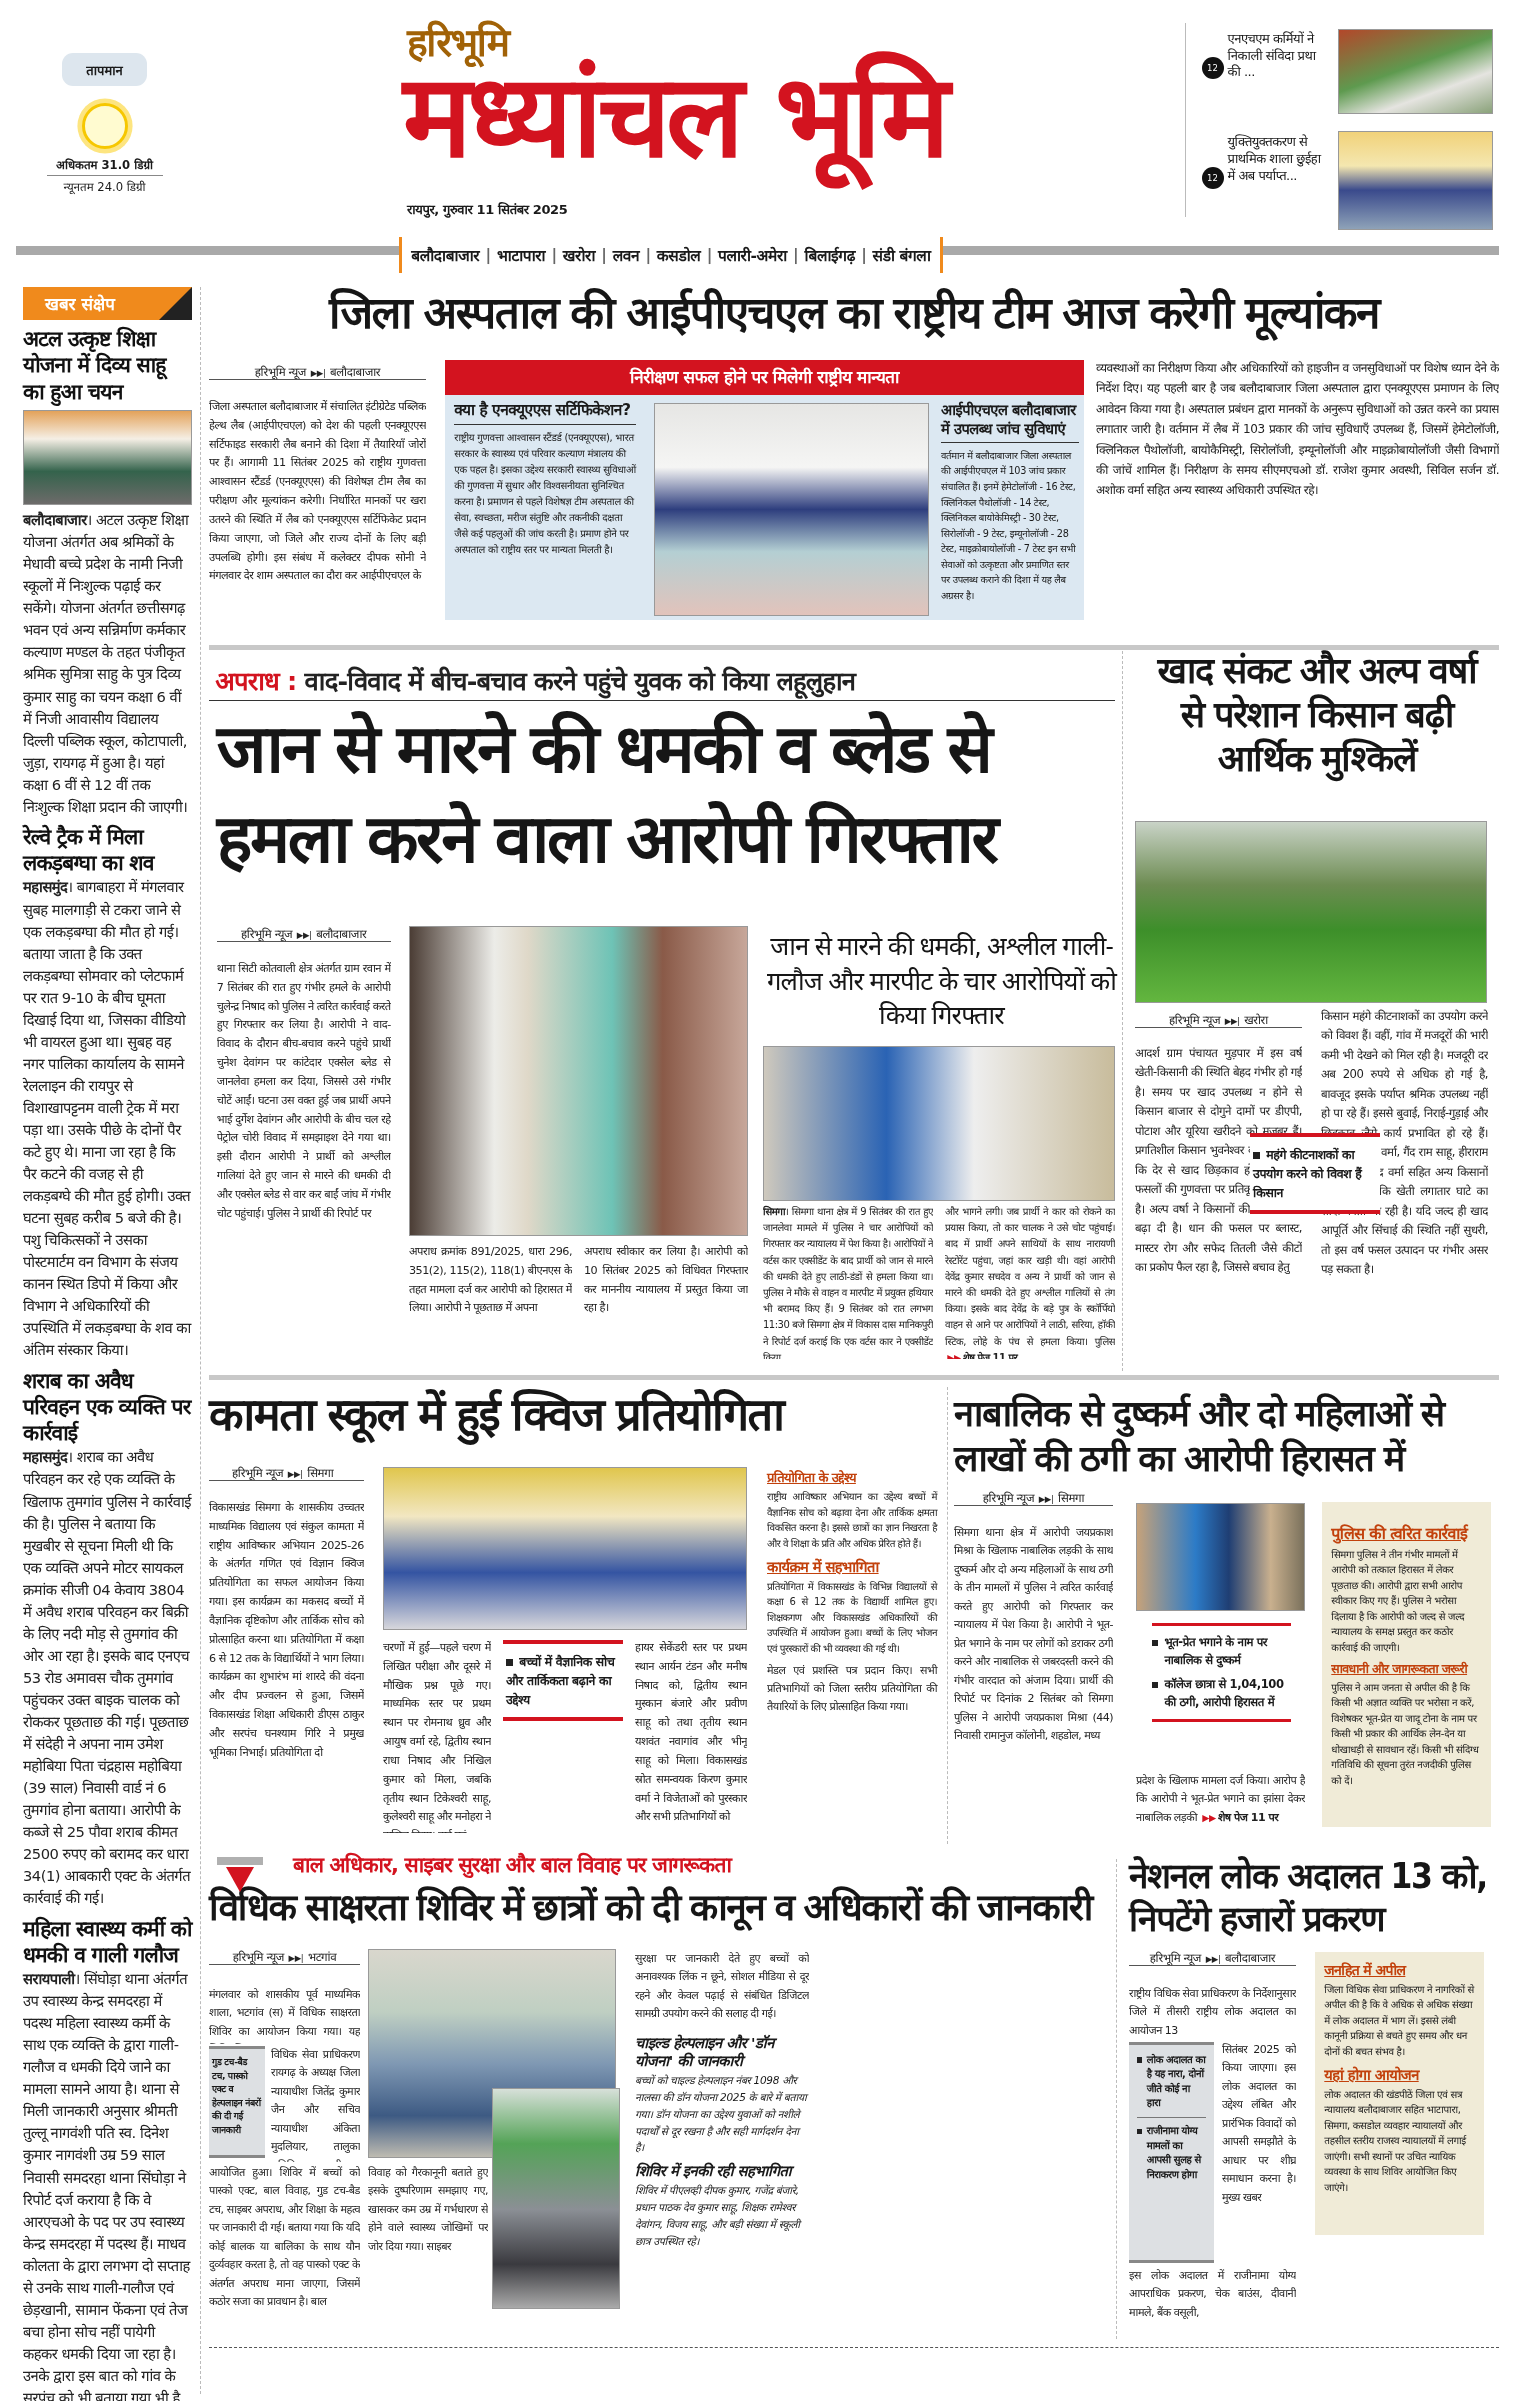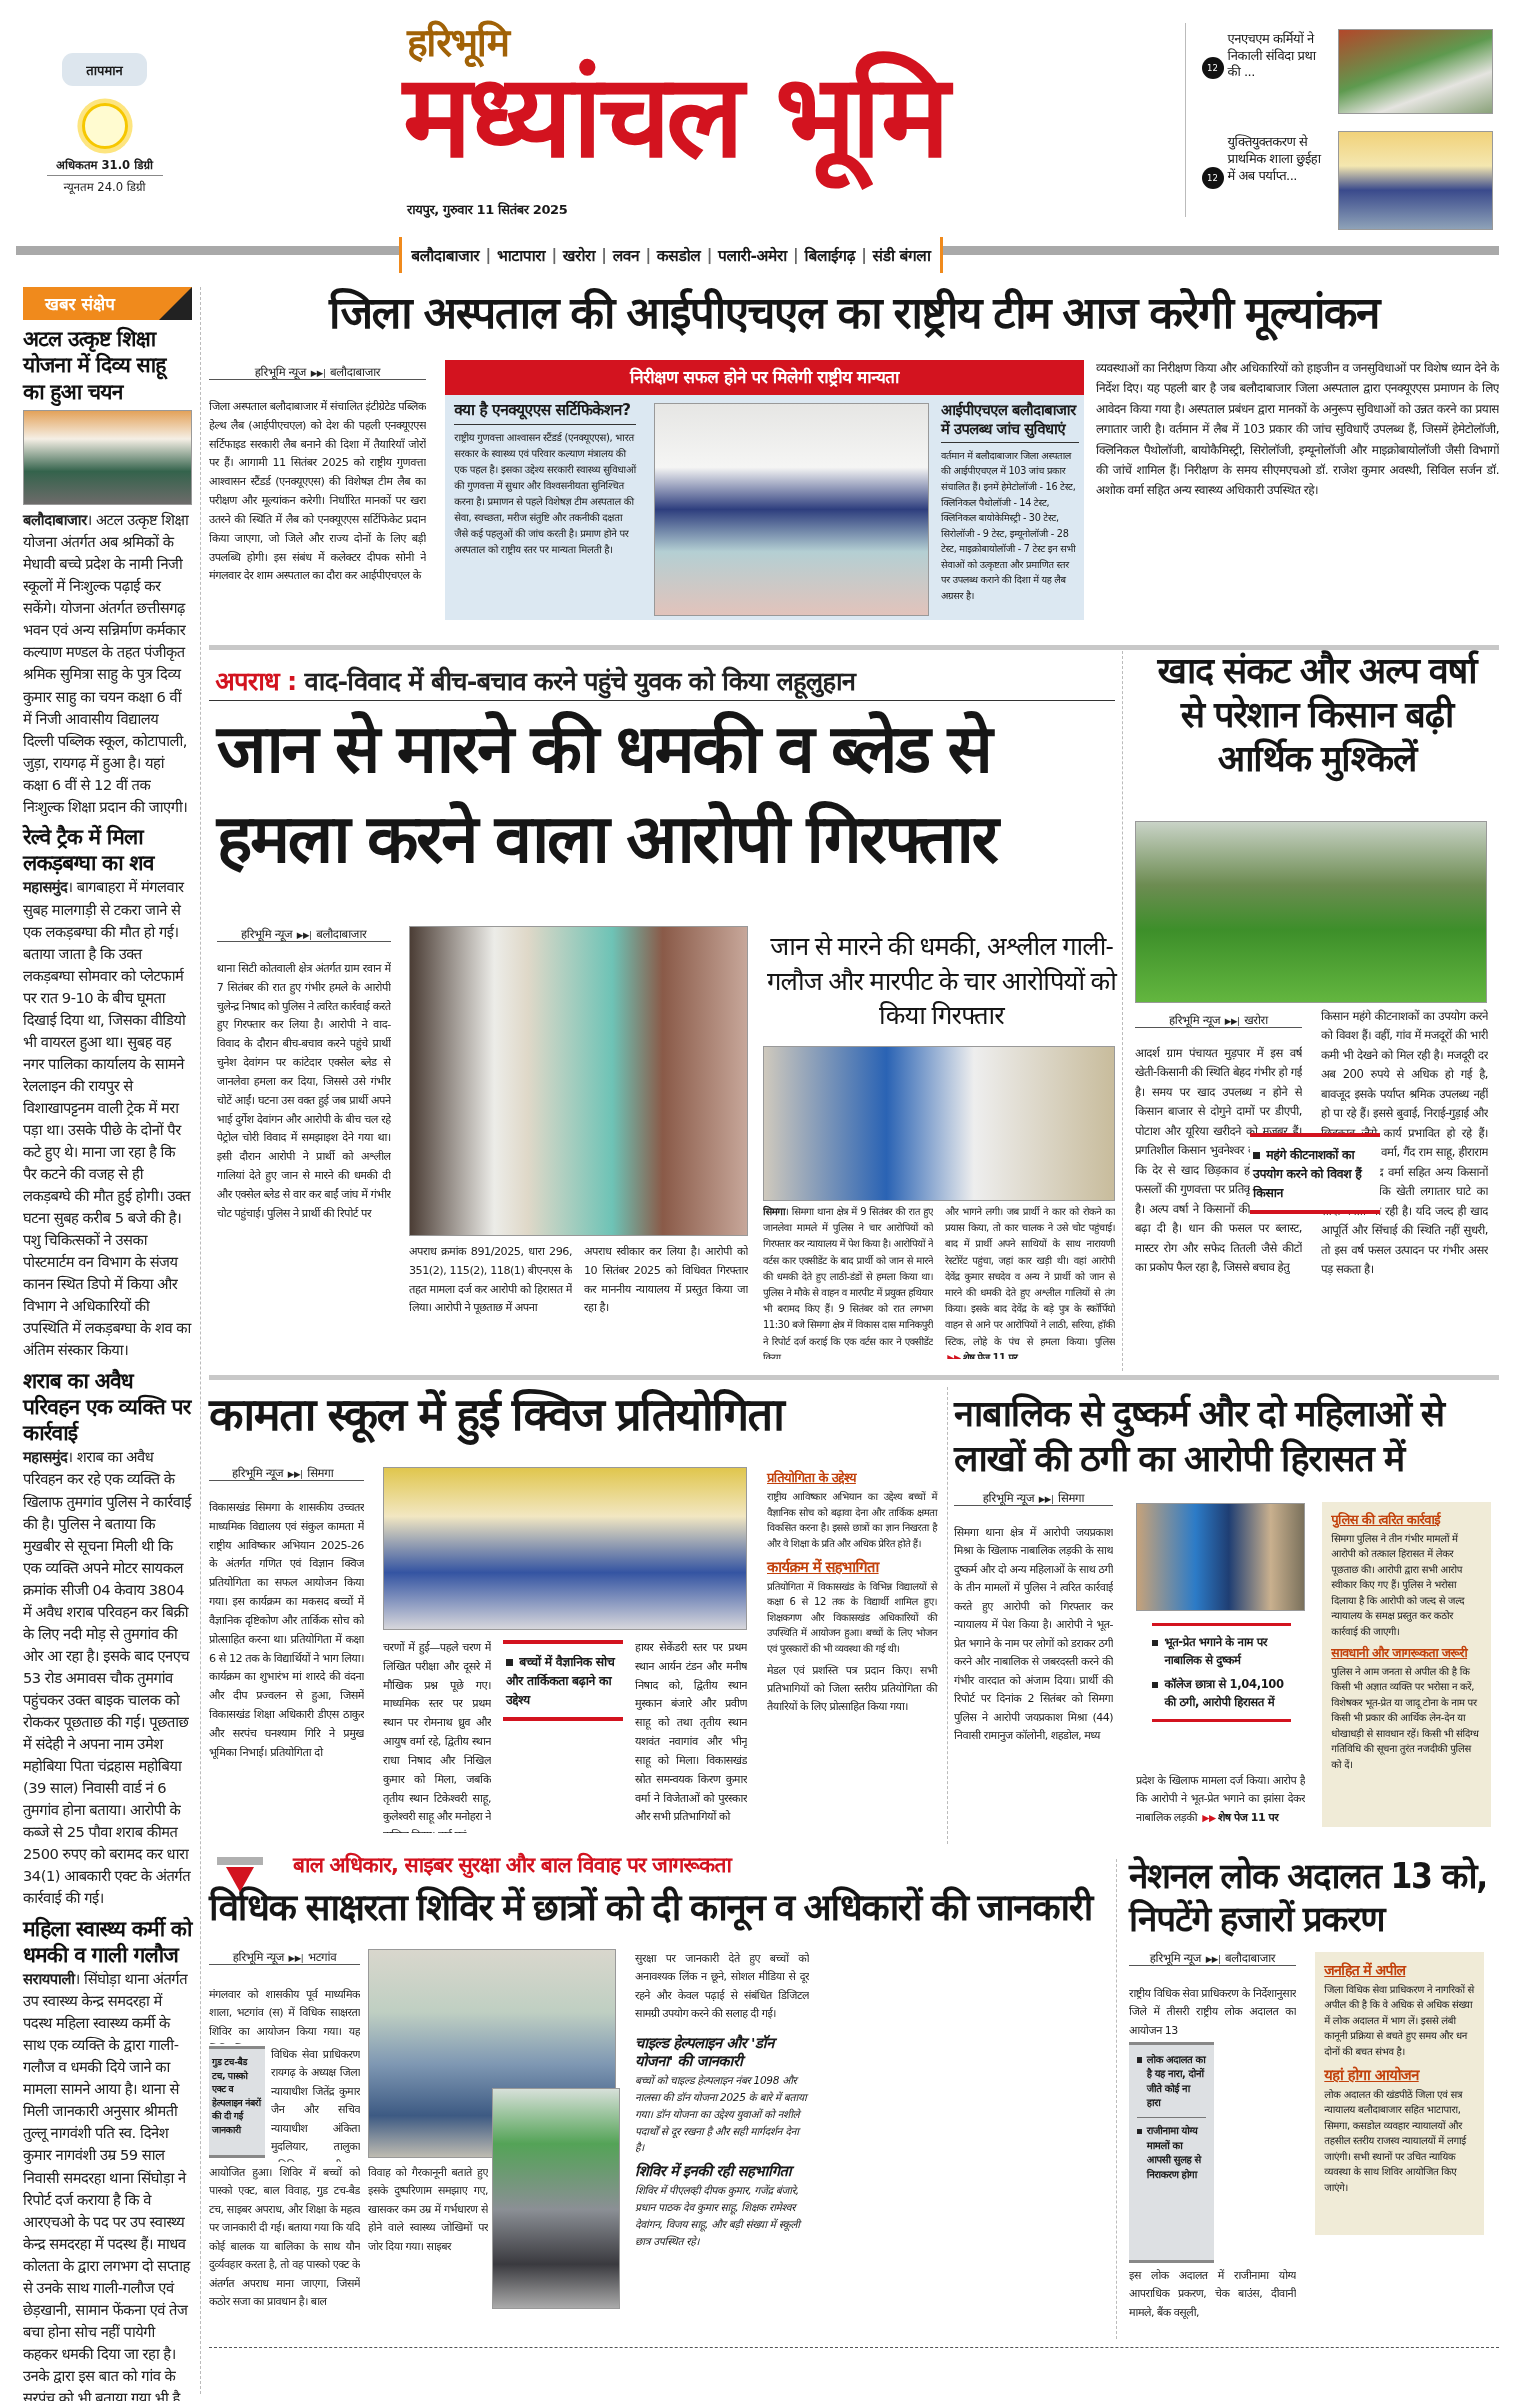--- a/index.html
+++ b/index.html
@@ -173,21 +173,21 @@
         <span class="sq" style="display:inline-block;width:6.2px;height:6.2px;background:#222;margin-top:6.2px;flex:none"></span>
         <span>भूत-प्रेत भगाने के नाम पर नाबालिक से दुष्कर्म</span>
       </div>
     <div style="display:flex;gap:6.2px">
         <span class="sq" style="display:inline-block;width:6.2px;height:6.2px;background:#222;margin-top:6.2px;flex:none"></span>
         <span>कॉलेज छात्रा से 1,04,100 की ठगी, आरोपी हिरासत में</span>
       </div>
   </div>
   <div class="cond" style="position:absolute;left:182px;top:381px;width:169px;height:62px;overflow:hidden;font-size:11px"><span>प्रदेश के खिलाफ मामला दर्ज किया। आरोप है कि आरोपी ने भूत-प्रेत भगाने का झांसा देकर नाबालिक लड़की</span> <span class="shesh"><span class="tri">▶▶</span><span>शेष पेज 11 पर</span></span></div>
   <div class="boxed" style="position:absolute;left:368px;top:111px;width:169px;height:325px;overflow:hidden">
-    <div class="sub-h" style="font-size:13px;margin-top:0">पुलिस की त्वरित कार्रवाई</div>
+    <div class="sub-h" style="font-size:16px;margin-top:12px">पुलिस की त्वरित कार्रवाई</div>
     <div style="font-size:10px;line-height:1.55;letter-spacing:-0.3px">सिमगा पुलिस ने तीन गंभीर मामलों में आरोपी को तत्काल हिरासत में लेकर पूछताछ की। आरोपी द्वारा सभी आरोप स्वीकार किए गए हैं। पुलिस ने भरोसा दिलाया है कि आरोपी को जल्द से जल्द न्यायालय के समक्ष प्रस्तुत कर कठोर कार्रवाई की जाएगी।</div>
     <div class="sub-h" style="font-size:12.4px">सावधानी और जागरूकता जरूरी</div>
     <div style="font-size:10px;line-height:1.55;letter-spacing:-0.3px">पुलिस ने आम जनता से अपील की है कि किसी भी अज्ञात व्यक्ति पर भरोसा न करें, विशेषकर भूत-प्रेत या जादू टोना के नाम पर किसी भी प्रकार की आर्थिक लेन-देन या धोखाधड़ी से सावधान रहें। किसी भी संदिग्ध गतिविधि की सूचना तुरंत नजदीकी पुलिस को दें।</div>
   </div>
 </div>
 <div class="sep" style="left:209px;top:1850px;width:1290px;height:4.6px;background:#fff"></div>
 
 <div class="abs" style="left:209px;top:1848px;width:902px;height:550px">
   <div style="height:33px;position:relative">
     <div style="position:absolute;left:7.7px;top:9.3px;width:46px;height:7.7px;background:#b0b0b0"></div>
@@ -222,20 +222,21 @@
   <div class="greybox" style="position:absolute;left:0;top:187px;width:85px;height:221px;border-top:3.1px solid #888;border-bottom:3.1px solid #888;font-weight:bold;font-size:10px;line-height:1.45;letter-spacing:-0.4px">
     <div style="display:flex;gap:4.6px;border-bottom:0.8px solid #777;padding-bottom:6.2px;margin-bottom:6.2px">
         <span style="display:inline-block;width:5.4px;height:5.4px;background:#222;margin-top:4.6px;flex:none"></span>
         <span>लोक अदालत का है यह नारा, दोनों जीते कोई ना हारा</span>
       </div>
     <div style="display:flex;gap:4.6px">
         <span style="display:inline-block;width:5.4px;height:5.4px;background:#222;margin-top:4.6px;flex:none"></span>
         <span>राजीनामा योग्य मामलों का आपसी सुलह से निराकरण होगा</span>
       </div>
   </div>
+  <div class="cond" style="position:absolute;left:93px;top:186px;width:74px;height:225px;overflow:hidden;font-size:11px">सितंबर 2025 को किया जाएगा। इस लोक अदालत का उद्देश्य लंबित और प्रारंभिक विवादों को आपसी समझौते के आधार पर शीघ्र समाधान करना है। मुख्य खबर</div>
   <div class="cond" style="position:absolute;left:0;top:412px;width:167px;height:62px;overflow:hidden;font-size:11px">इस लोक अदालत में राजीनामा योग्य आपराधिक प्रकरण, चेक बाउंस, दीवानी मामले, बैंक वसूली,</div>
   <div class="boxed" style="position:absolute;left:186px;top:97px;width:169px;height:283px;overflow:hidden">
     <div class="sub-h" style="font-size:14px;margin-top:0">जनहित में अपील</div>
     <div style="font-size:10px;line-height:1.55;letter-spacing:-0.3px">जिला विधिक सेवा प्राधिकरण ने नागरिकों से अपील की है कि वे अधिक से अधिक संख्या में लोक अदालत में भाग लें। इससे लंबी कानूनी प्रक्रिया से बचते हुए समय और धन दोनों की बचत संभव है।</div>
     <div class="sub-h" style="font-size:14.7px">यहां होगा आयोजन</div>
     <div style="font-size:10px;line-height:1.55;letter-spacing:-0.3px">लोक अदालत की खंडपीठें जिला एवं सत्र न्यायालय बलौदाबाजार सहित भाटापारा, सिमगा, कसडोल व्यवहार न्यायालयों और तहसील स्तरीय राजस्व न्यायालयों में लगाई जाएंगी। सभी स्थानों पर उचित न्यायिक व्यवस्था के साथ शिविर आयोजित किए जाएंगे।</div>
   </div>
 </div>
 
 <div class="abs" style="left:209px;top:2347px;width:1290px;border-top:1.5px dashed #555"></div>

